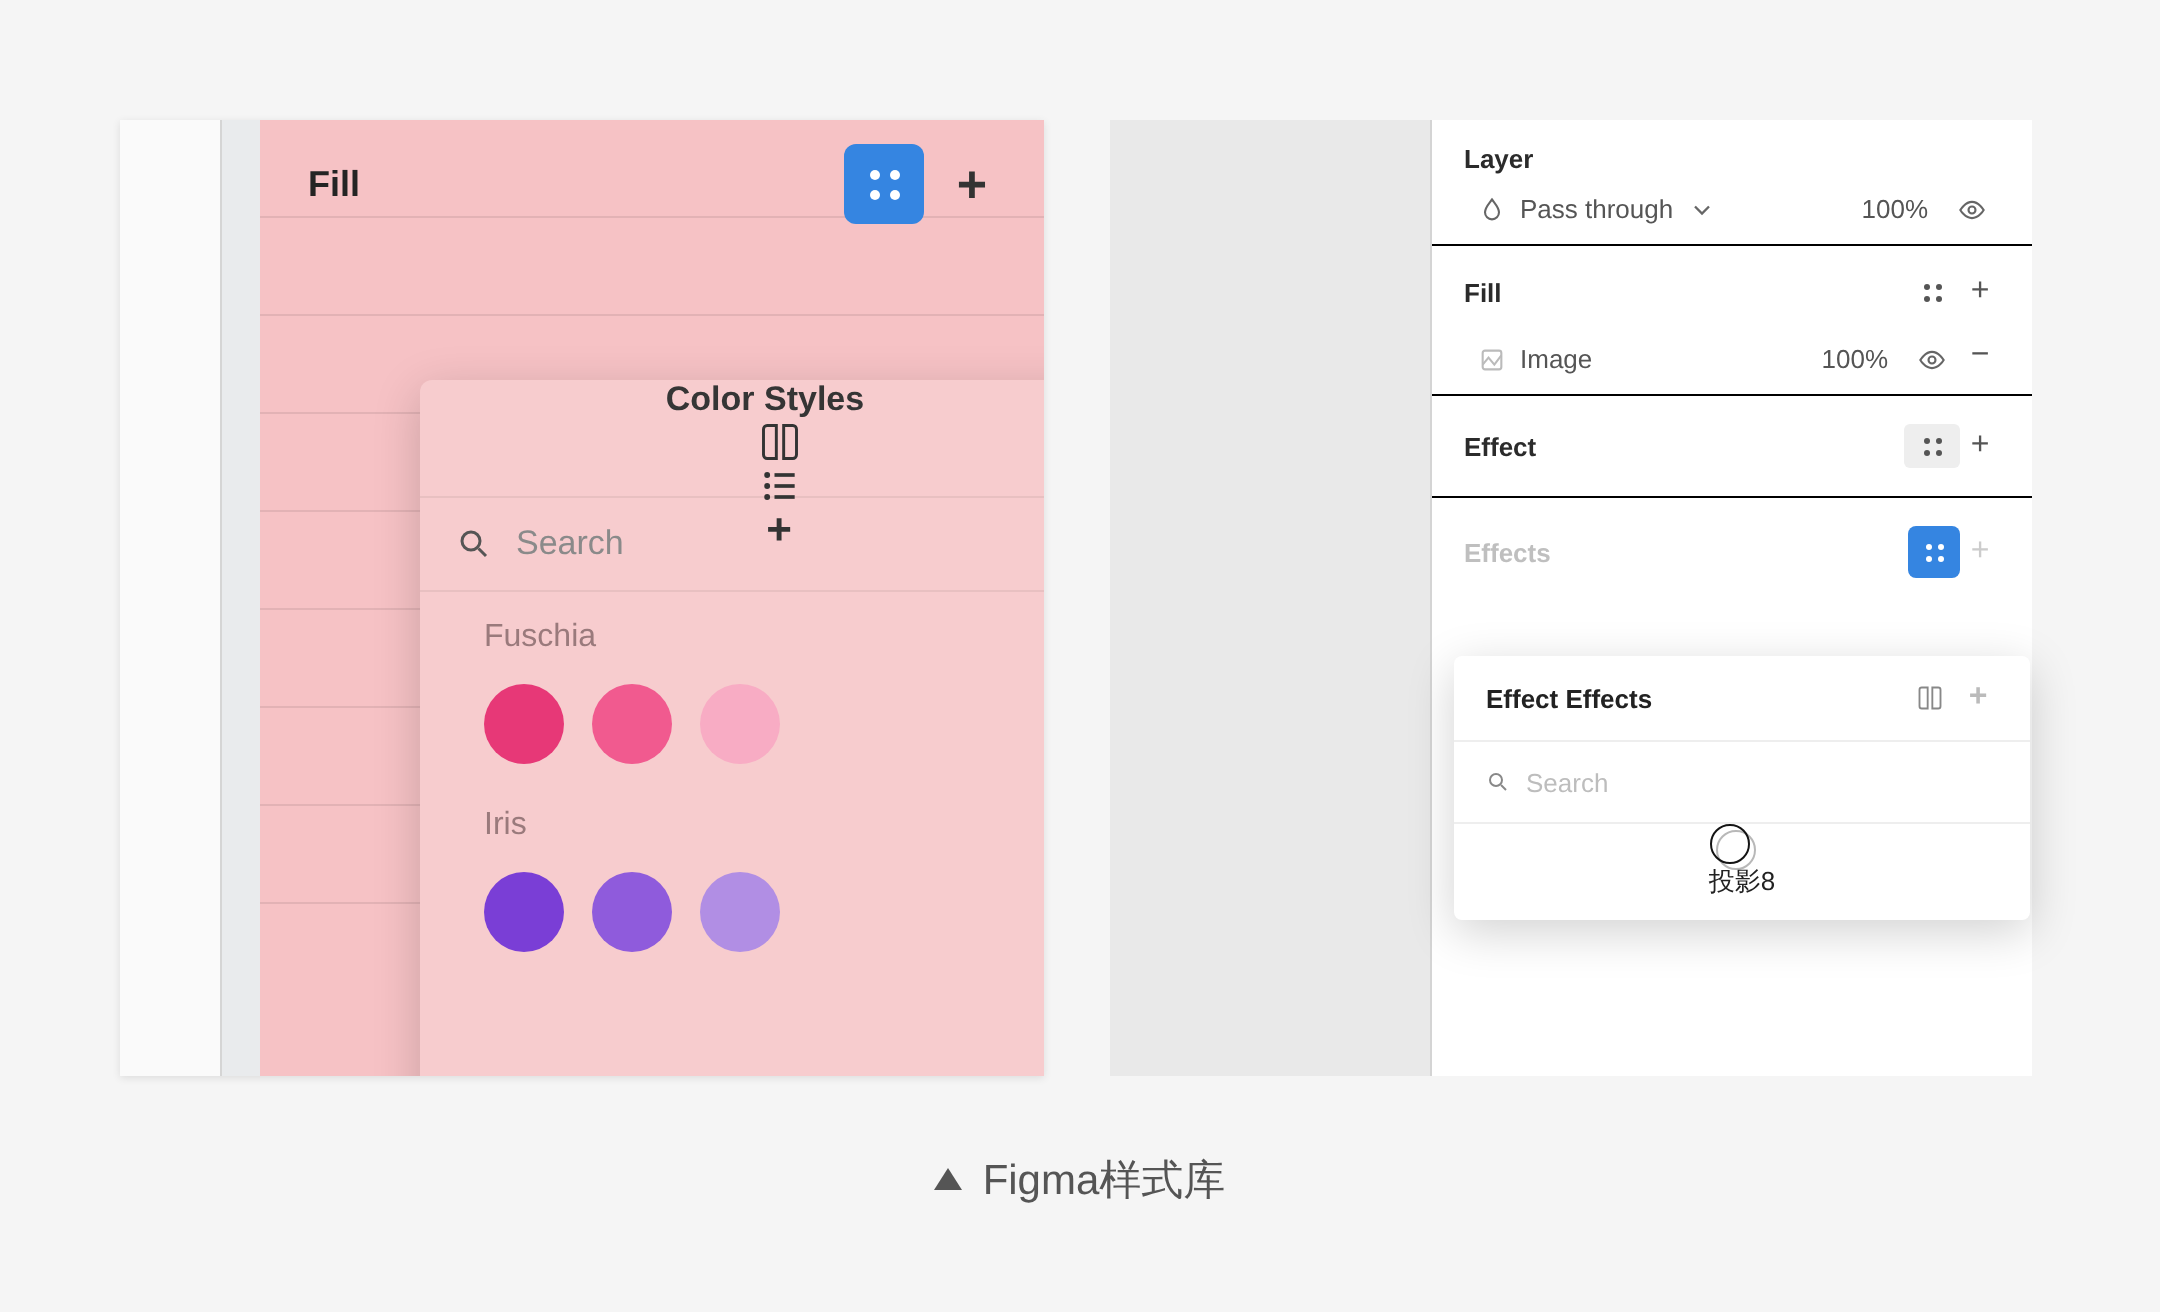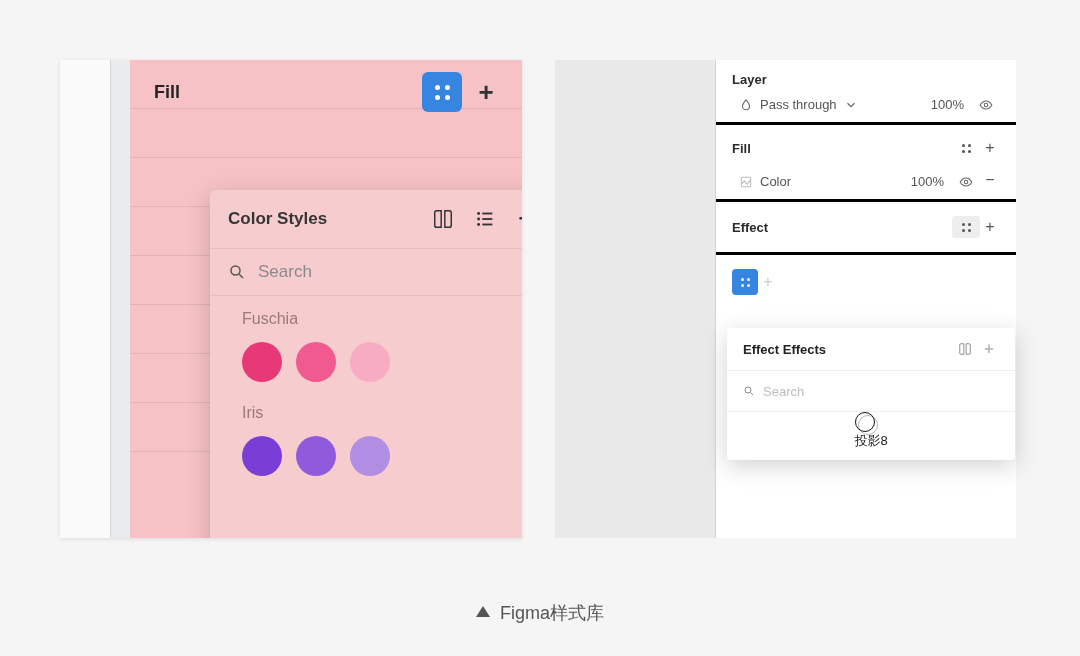--- a/index.html
+++ b/index.html
@@ -100,20 +100,21 @@
     overflow: hidden;
   }
   .cp-header {
     display: flex;
     align-items: center;
     height: 58px;
     padding: 0 18px;
     font-weight: 600;
     font-size: 17px;
     color: #353535;
+    flex-direction: column;
   }
   .cp-header .spacer { flex: 1; }
   .cp-icon {
     width: 28px; height: 28px; display:flex; align-items:center; justify-content:center;
     margin-left: 14px; color:#333;
   }
   .cp-icon svg { width: 22px; height: 22px; }
   .cp-header .plus { font-size: 22px; margin-left: 14px; }
 
   .cp-search {
@@ -154,21 +155,21 @@
   
   .pink-col {
     position: absolute;
     left: 418px;
     top: 96px;
     width: 40px;
     height: 170px;
     background: rgba(247,193,197,0.75);
   }
 
-  .sect { padding: 12px 16px 10px; border-bottom: 3px solid #000000; }
+  .sect { padding: 12px 16px 10px; border-bottom: 1px solid #000000; }
   .sect-head {
     font-weight: 600;
     font-size: 13px;
   }
   .sect-row {
     display:flex; align-items:flex-end; margin-top:10px; font-size:13px; color:#555;
   }
   .sect-row .spacer { flex:1; }
   .mini-act { width:28px; display:flex; align-items:center; justify-content:center; color:#666; }
   .mini-act svg { width:14px; height:14px; }
@@ -219,23 +220,22 @@
     content:""; position:absolute; left:2px; top:2px; width:18px; height:18px;
     border-radius:50%; border:1.5px solid #141414; opacity:0.3;
   }
 
   
   .caption {
     position:absolute;
     left:0; right:0;
     top:576px;
     text-align:center;
-    font-size:18px;
+    font-size:21px;
     color:#555;
-    margin-top:25px;
   }
   .caption .tri {
     display:inline-block; width:0; height:0;
     border-left:7px solid transparent;
     border-right:7px solid transparent;
     border-bottom:11px solid #555;
     margin-right:10px; vertical-align:2px;
   }
 </style>
 </head>
@@ -365,21 +365,21 @@
         <span class="plus-sm">+</span>
       </div>
       <div class="sect" style="padding-top:0;">
         <div class="sect-row">
           <span class="mini-act">
             <svg viewBox="0 0 24 24" fill="none" stroke="#bbb" stroke-width="1.8">
                 <rect x="4" y="4" width="16" height="16" rx="2"></rect>
                 <path d="M4 16l5-6 5 6 6-8"></path>
               </svg>
           </span>
-          <span>Color</span>
+          <span>Image</span>
           <span class="spacer"></span>
           <span style="margin-right:8px;">100%</span>
           <span class="mini-act">
             <svg viewBox="0 0 24 24" fill="none" stroke="currentColor" stroke-width="1.8">
                 <path d="M2 12s4-7 10-7 10 7 10 7-4 7-10 7S2 12 2 12z"></path>
                 <circle cx="12" cy="12" r="3"></circle>
               </svg>
           </span>
           <span class="plus-sm">−</span>
         </div>
@@ -392,20 +392,21 @@
               <span class="d"></span>
               <span class="d"></span>
               <span class="d"></span>
               <span class="d"></span>
             </span>
         </span>
         <span class="plus-sm">+</span>
       </div>
 
       <div class="sect inline-head faded" style="border-bottom:none;">
+        <div class="sect-head">Effects</div>
         <span class="blue-dots-sm">
           <span class="dots4 white">
               <span class="d"></span>
               <span class="d"></span>
               <span class="d"></span>
               <span class="d"></span>
             </span>
         </span>
         <span class="plus-sm" style="color:#ccc;">+</span>
       </div>

